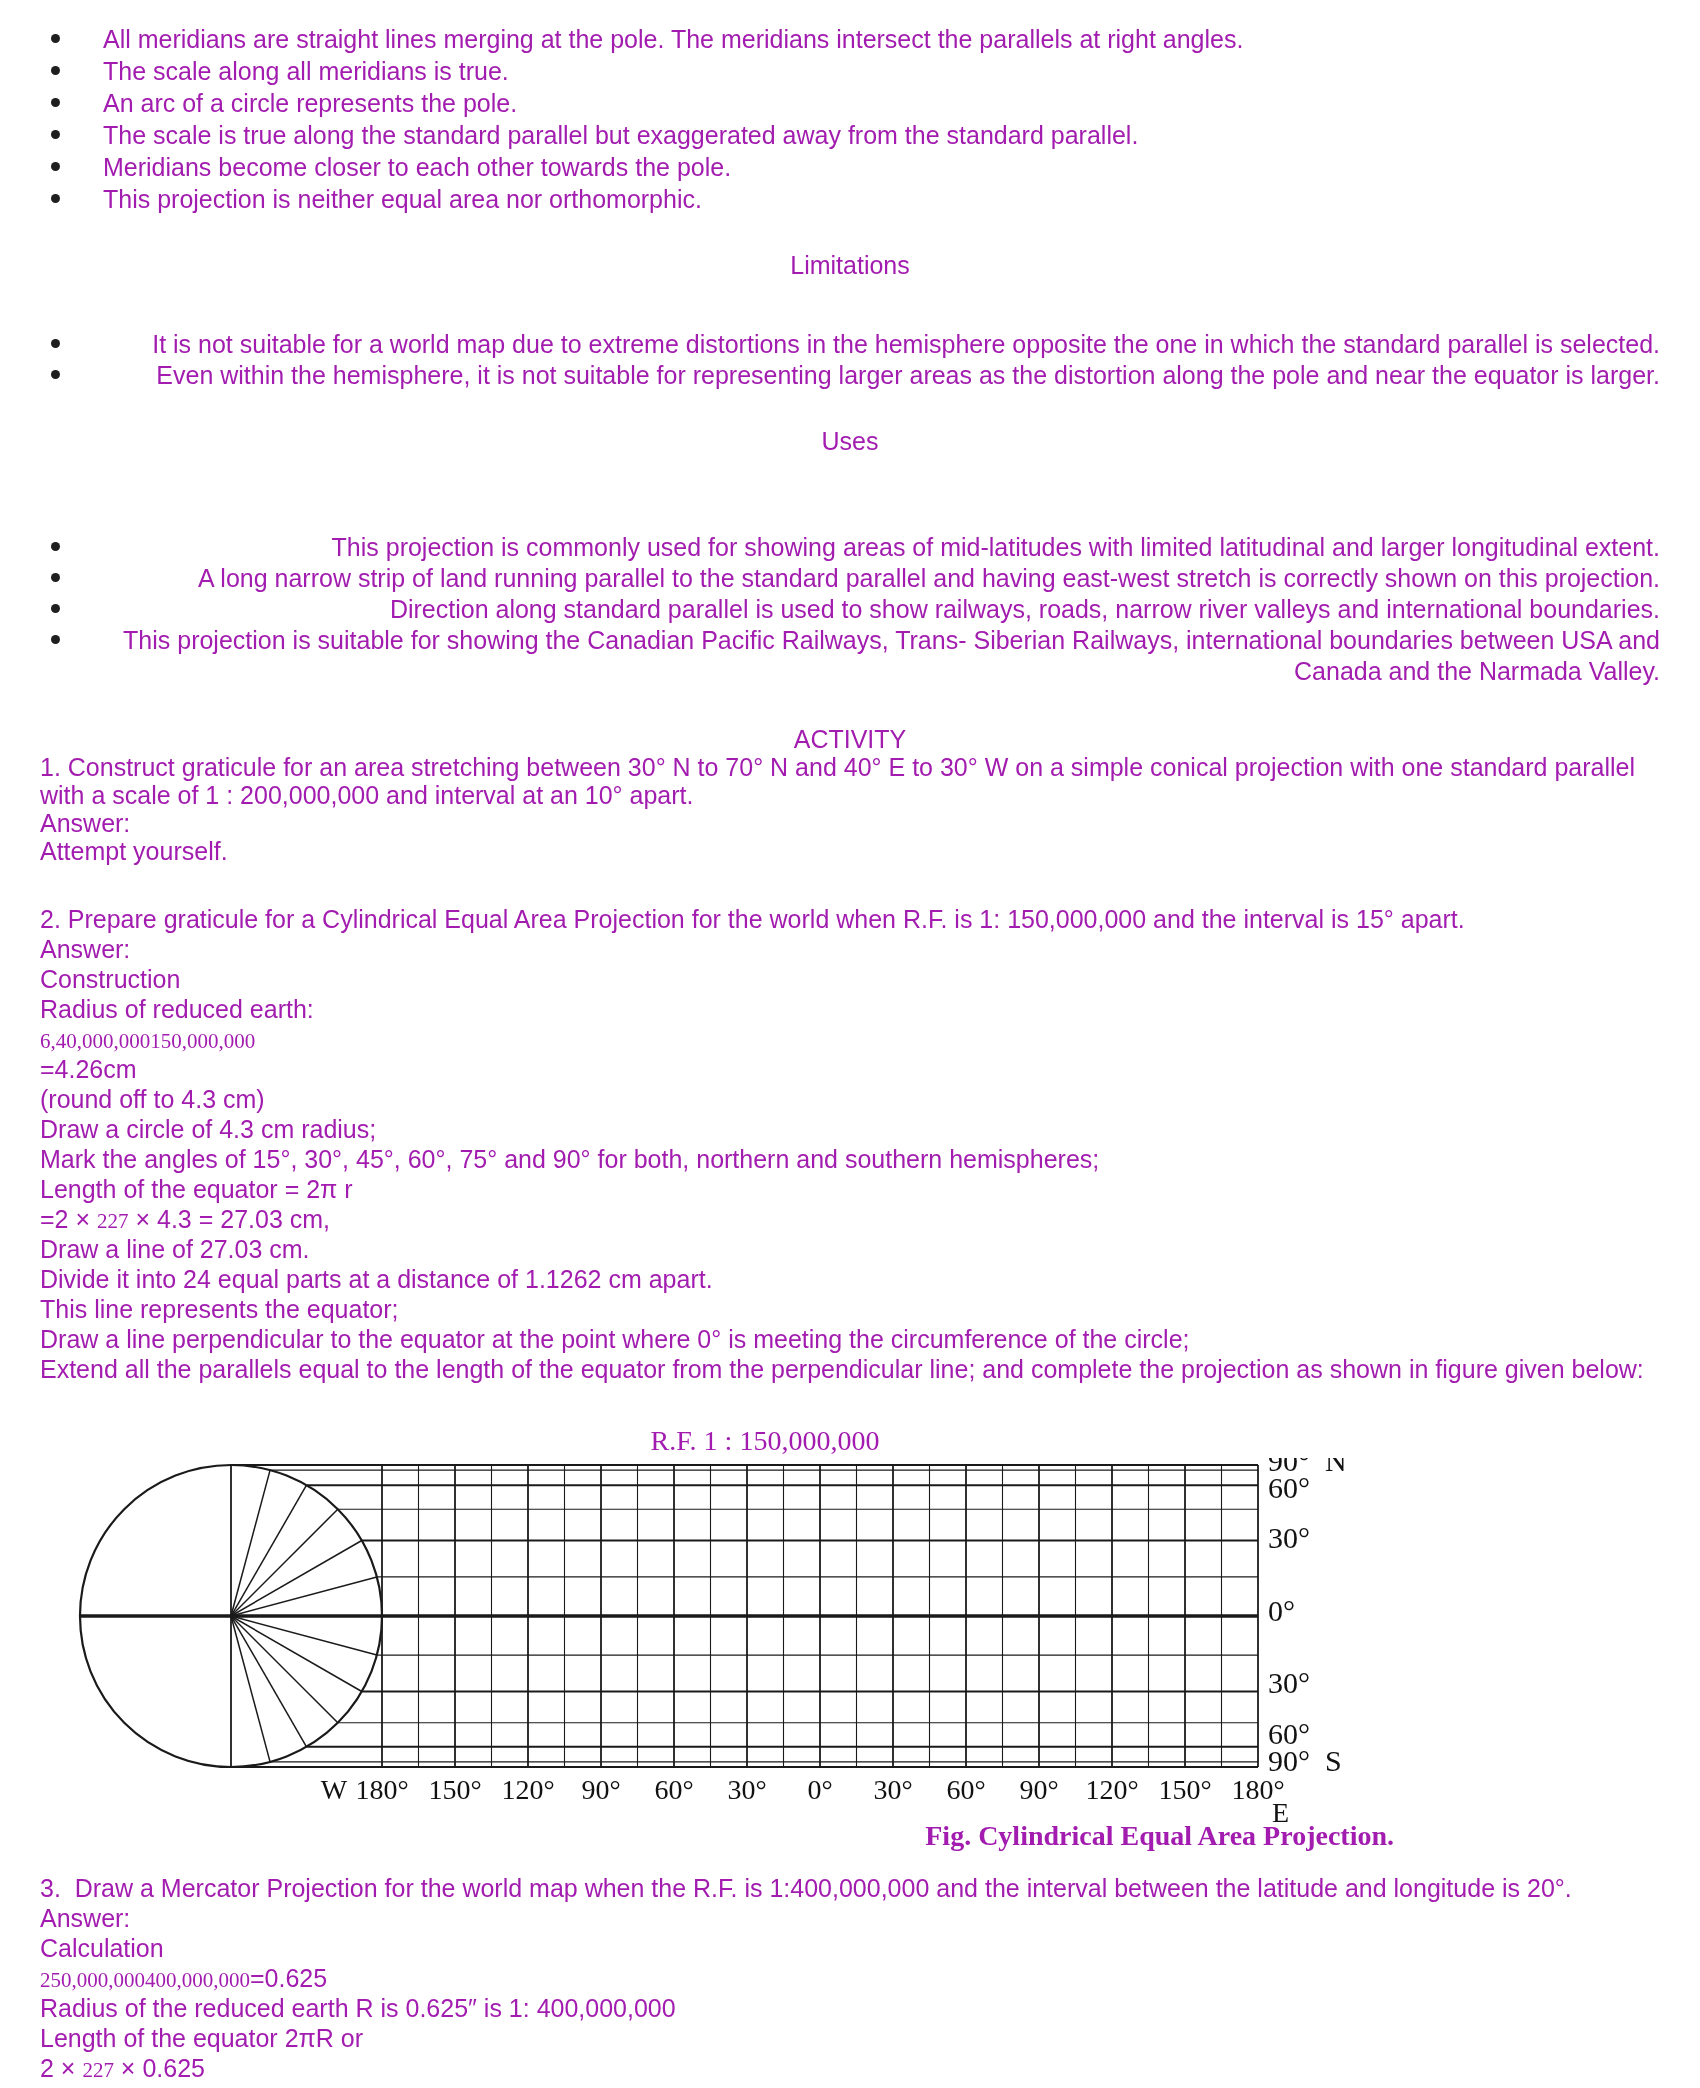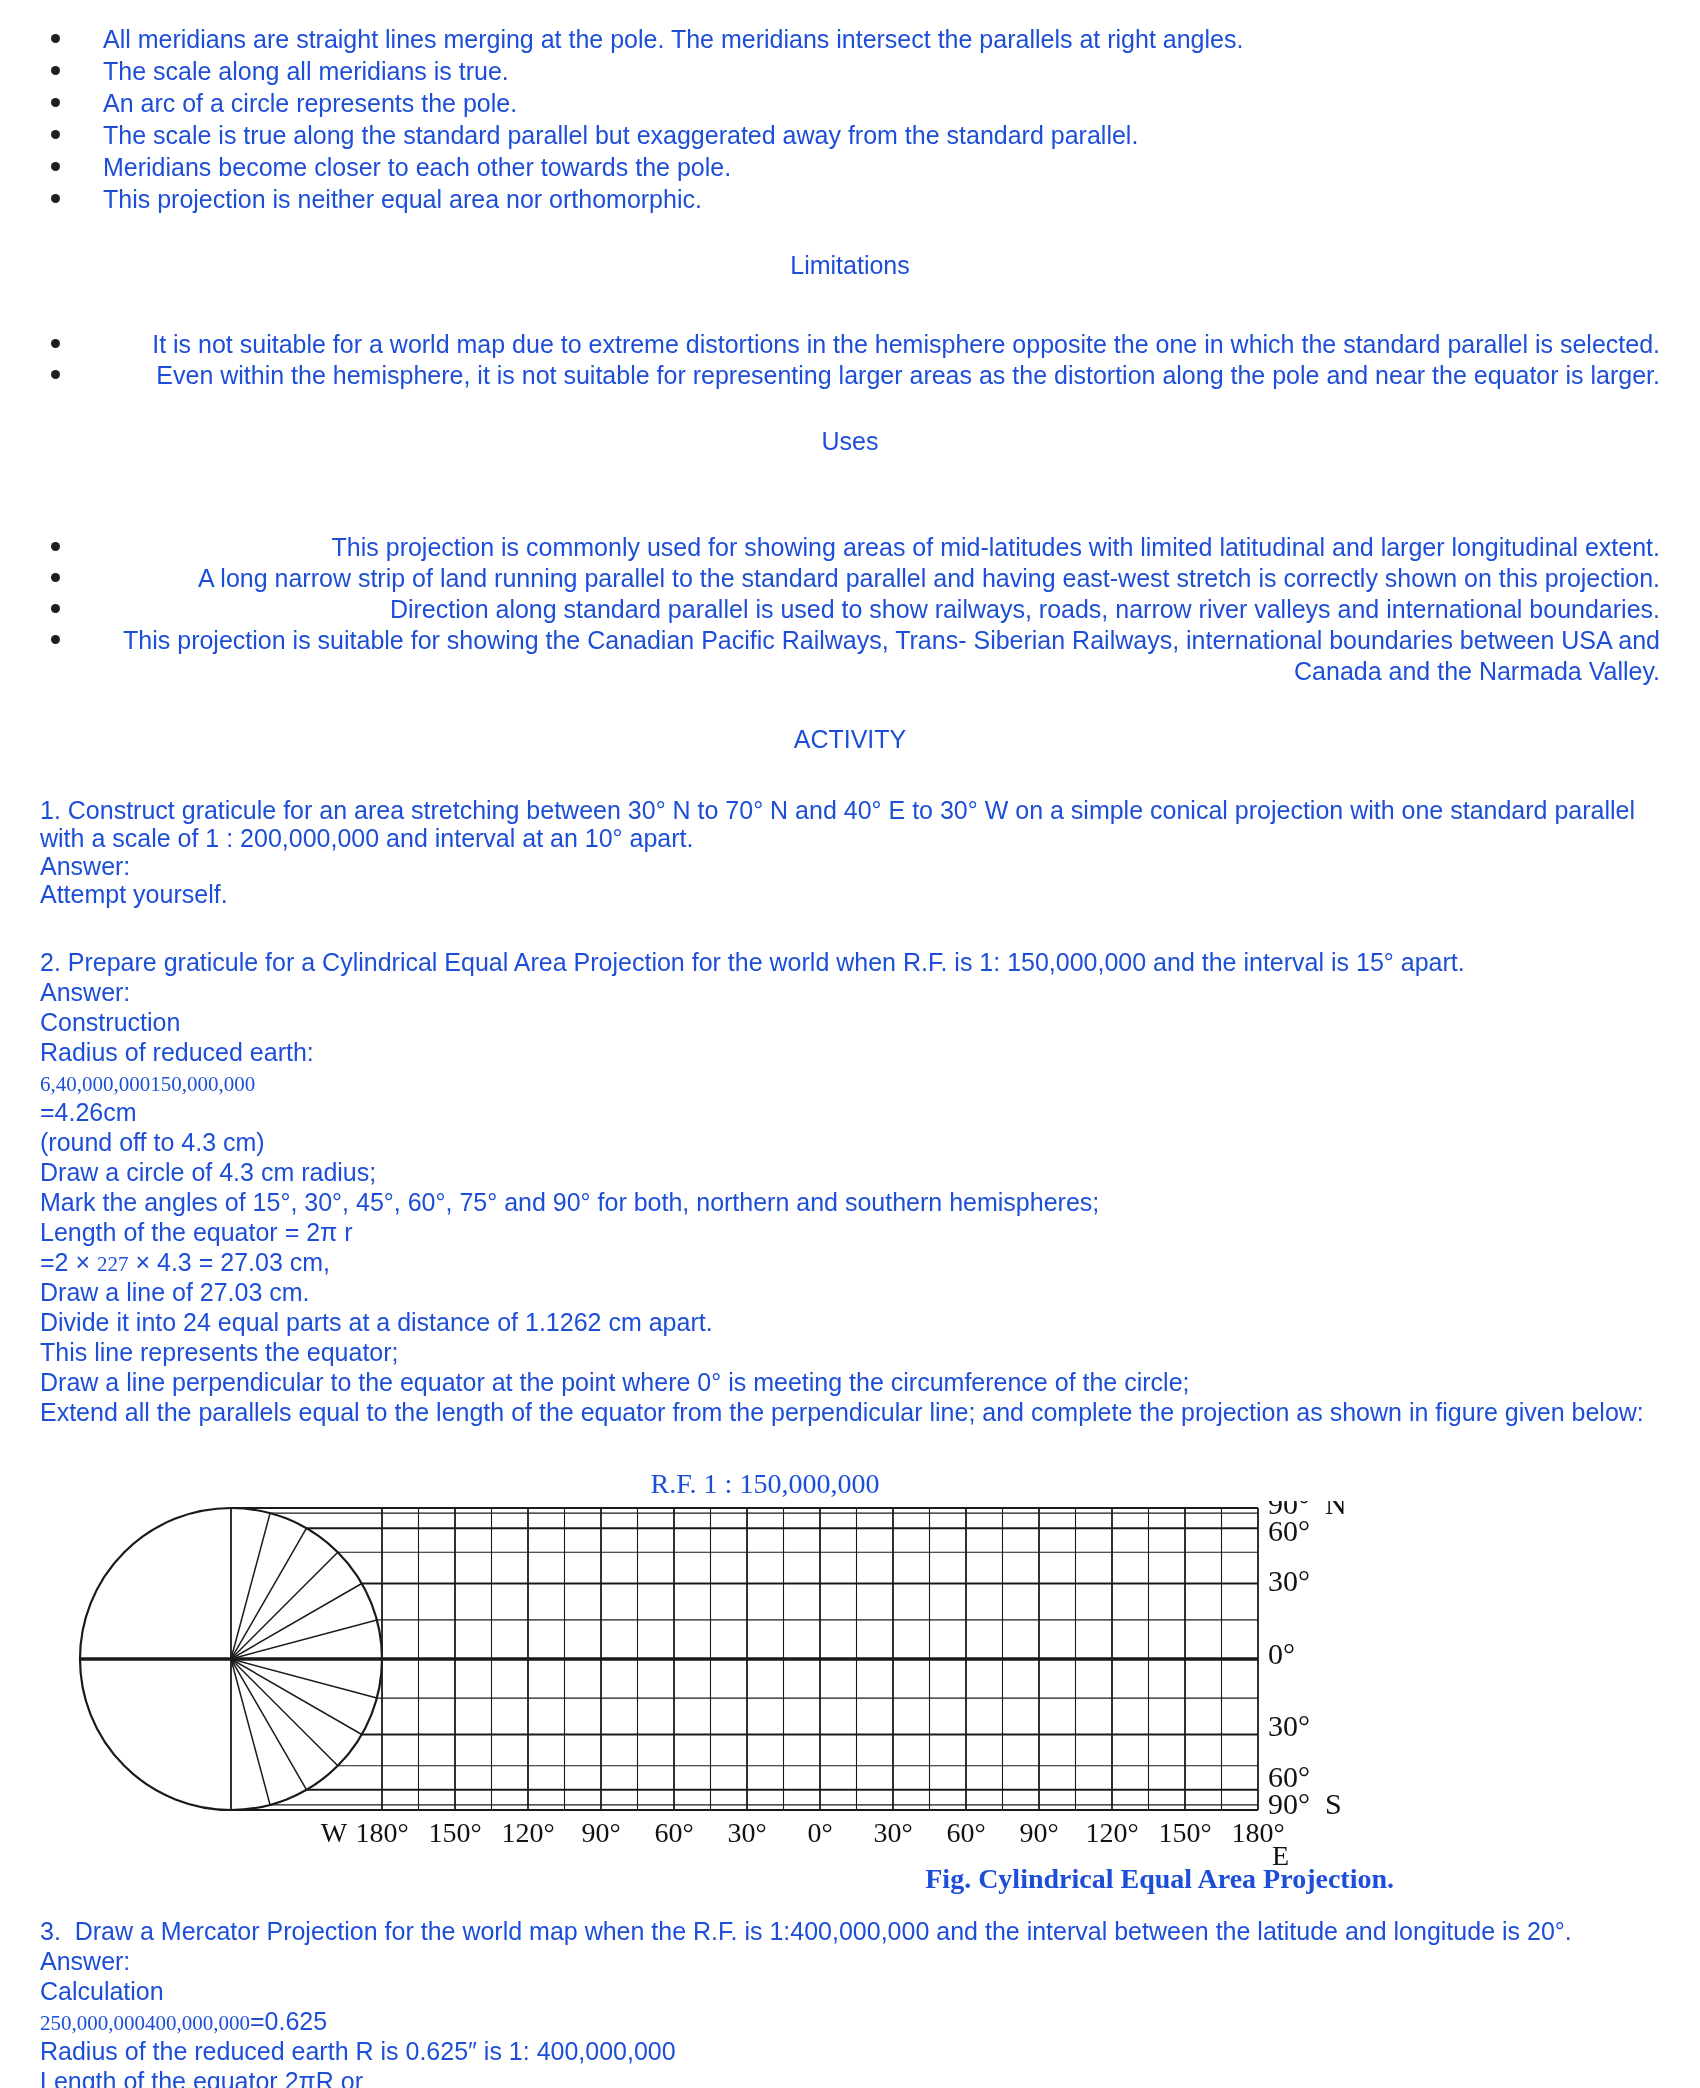--- a/index.html
+++ b/index.html
@@ -1,21 +1,21 @@
 <!DOCTYPE html>
 <html><head>
 <meta charset="utf-8">
 <title>Map Projection Notes</title>
 <style>
   html,body { margin:0; padding:0; background:#ffffff; }
   .page {
     position:relative; width:1700px; height:2088px; overflow:hidden;
     background:#ffffff; box-sizing:border-box; padding:23px 40px 0 40px;
     font-family:"Liberation Sans","DejaVu Sans",sans-serif;
-    font-size:25px; color:#1d4ed8;
+    font-size:25px; color:#a21caf;
   }
   ul { list-style:none; margin:0; padding:0; }
   li { position:relative; padding-left:63px; }
   ul.lh32 li { line-height:32px; }
   ul.lh31 li { line-height:31px;text-align:right; }
   .dot { position:absolute; left:11px; top:11px; width:9px; height:9px; border-radius:50%; background:#1f1f1f; }
   ul.lh31 .dot { top:10px; }
   .line { white-space:pre; }
   .sec-heading { line-height:28px; white-space:pre;text-align:center; }
   .para-line { line-height:28px; min-height:28px; white-space:pre; }
@@ -96,21 +96,21 @@
       </li>
     <li>
         <span class="dot"></span>
       <div class="line">This projection is suitable for showing the Canadian Pacific Railways, Trans- Siberian Railways, international boundaries between USA and</div>
       <div class="line">Canada and the Narmada Valley.</div>
     </li>
   </ul>
 
   <div class="sec-heading" style="margin-top:38px">ACTIVITY</div>
 
-  <div style="margin-top:43px">
+  <div style="">
     <div class="para-line">1. Construct graticule for an area stretching between 30° N to 70° N and 40° E to 30° W on a simple conical projection with one standard parallel</div>
     <div class="para-line">with a scale of 1 : 200,000,000 and interval at an 10° apart.</div>
     <div class="para-line">Answer:</div>
     <div class="para-line">Attempt yourself.</div>
   </div>
 
   <div style="margin-top:40px">
     <div class="para-line"><span>2. Prepare graticule for a Cylindrical Equal Area Projection for the world when R.F. is 1: 150,000,000 and the interval is 15° apart.</span><span class="frac"></span><span></span></div>
     <div class="para-line"><span>Answer:</span><span class="frac"></span><span></span></div>
     <div class="para-line"><span>Construction</span><span class="frac"></span><span></span></div>

